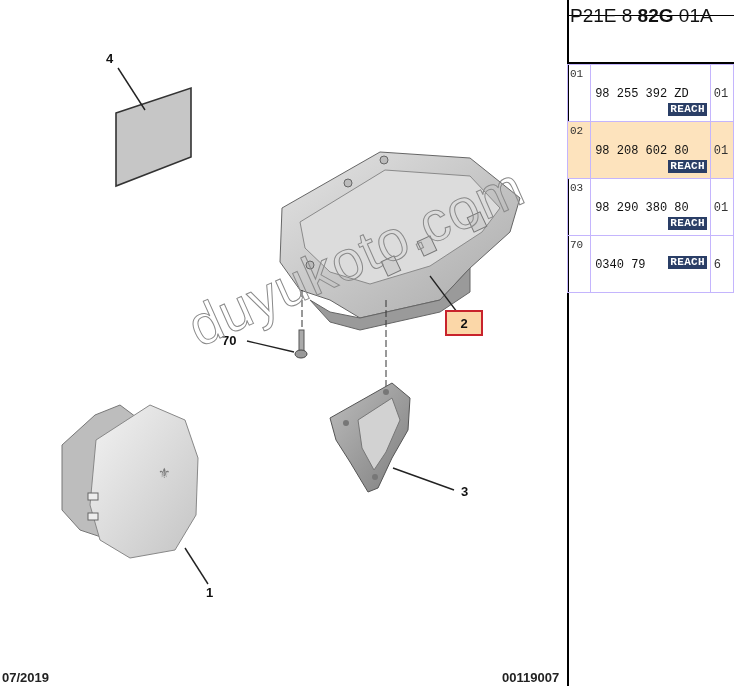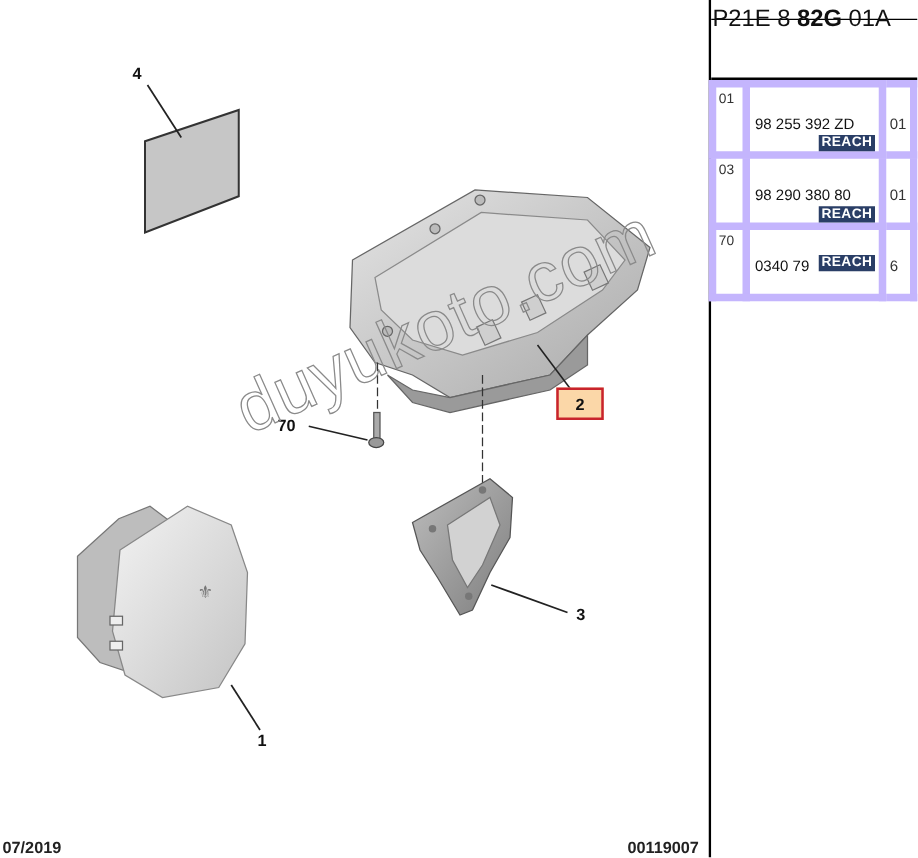--- a/index.html
+++ b/index.html
@@ -22,21 +22,21 @@
   
   .vline { position: absolute; left: 567px; top: 0; width: 2px; height: 686px; background: #000; }
 
   
   .panel { position: absolute; left: 569px; top: 0; width: 165px; height: 686px; background: #fff; }
   .panel-title { position: absolute; left: 0; top: 0; width: 165px; height: 16px; border-bottom: 1px solid #000;
                  font-size: 19px; color: #111; padding-left: 1px; line-height: 32px; box-sizing: border-box; white-space: nowrap; }
   .panel-title b { font-weight: bold; }
   .panel-blank { position: absolute; left: 0; top: 33px; width: 165px; height: 31px; border-bottom: 2px solid #000; box-sizing: border-box; }
   .parts { position: absolute; left: -2px; top: 64px; width: 167px; border-collapse: collapse; }
-  .parts td { border: 6px solid #c4b5fd; padding: 0; vertical-align: top; font-size: 12px; color: #111; position: relative; }
+  .parts td { border: 1px solid #c4b5fd; padding: 0; vertical-align: top; font-size: 12px; color: #111; position: relative; font-family: Liberation Mono, monospace; }
   .parts tr { height: 57px; }
   .parts tr.selected td { background: #fde3bd; }
   .c-idx { width: 20px; padding: 3px 0 0 2px !important; font-size: 11px !important; color: #333 !important; }
   .c-ref { width: 118px; }
   .c-qty { width: 22px; }
   .ref-text { position: absolute; left: 4px; top: 22px; font-size: 12px; white-space: nowrap; }
   .qty-text { position: absolute; left: 3px; top: 22px; font-size: 12px; color: #333; }
   .reach { position: absolute; right: 3px; top: 38px; background: #2a3e66; color: #fff; font-size: 11px; font-weight: bold;
            letter-spacing: 0.3px; padding: 1px 2px; line-height: 11px; }
   .reach.mid { top: 20px; }
@@ -130,20 +130,30 @@
         <tr>
       <td class="c-idx">01</td>
       <td class="c-ref">
         <span class="ref-text">98 255 392 ZD</span>
         <span class="reach">REACH</span>
       </td>
       <td class="c-qty">
             <span class="qty-text">01</span>
           </td>
     </tr>
+    <tr class="selected">
+      <td class="c-idx">02</td>
+      <td class="c-ref">
+        <span class="ref-text">98 208 602 80</span>
+        <span class="reach">REACH</span>
+      </td>
+      <td class="c-qty">
+            <span class="qty-text">01</span>
+          </td>
+    </tr>
     <tr>
       <td class="c-idx">03</td>
       <td class="c-ref">
         <span class="ref-text">98 290 380 80</span>
         <span class="reach">REACH</span>
       </td>
       <td class="c-qty">
             <span class="qty-text">01</span>
           </td>
     </tr>

